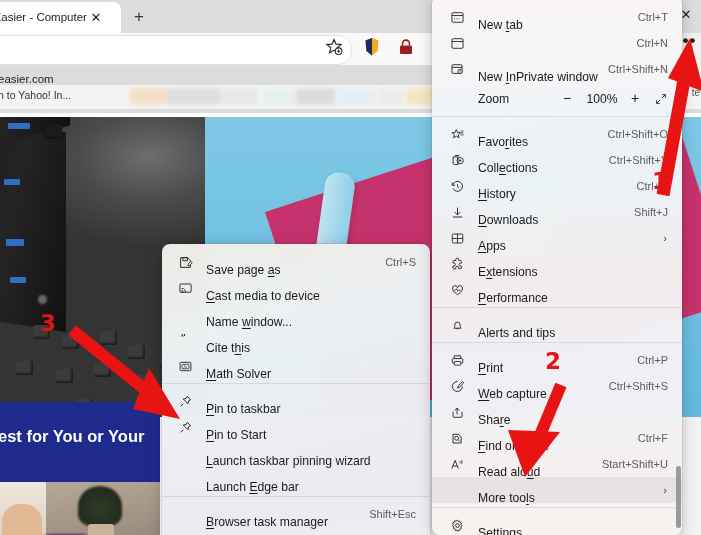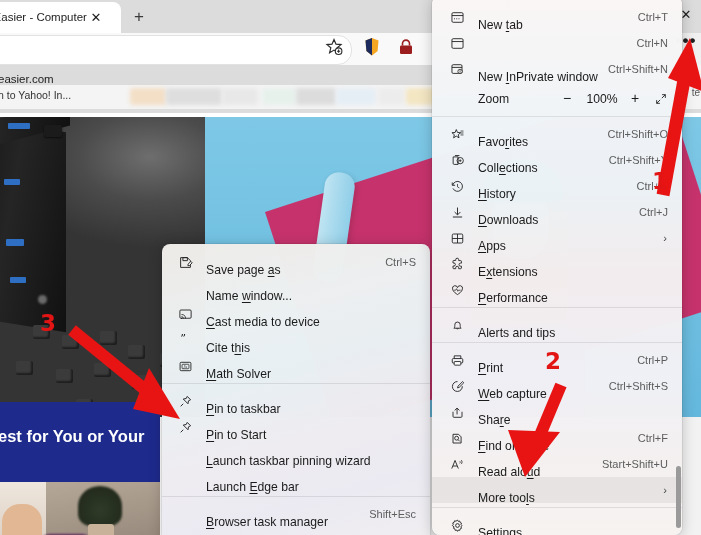--- a/index.html
+++ b/index.html
@@ -339,32 +339,32 @@
         <svg width="15" height="15" viewBox="0 0 20 20" fill="none" stroke="#222" stroke-width="1.25">
           <path d="M3.5 3.5h9l4 4v9h-13z"></path>
             <path d="M6.5 3.5h6v4h-6z"></path>
           <path d="M13.5 12.2l3.6-3.6 1.8 1.8-3.6 3.6-2.1.3z" fill="#fff"></path>
         </svg>
       </span>
       <span class="mlabel"><span class="ul-host">Save page <span class="u">a</span>s</span></span>
       <span class="maccel">Ctrl+S</span>
     </div>
     <div class="mrow sub-row">
-      <span class="mlabel"><span class="ul-host">Name <span class="u">w</span>indow...</span></span>
-      <span class="maccel"></span>
-    </div>
-    <div class="mrow sub-row">
       <span class="mico">
         <svg width="15" height="15" viewBox="0 0 20 20" fill="none" stroke="#222" stroke-width="1.2">
           <rect x="2.5" y="4" width="15" height="11" rx="1.4"></rect>
           <path d="M4.6 12.8a2.6 2.6 0 0 1 2.6 2.6M4.6 10a5.4 5.4 0 0 1 5.4 5.4" stroke-width="1.1"></path>
           <circle cx="4.8" cy="15.2" r=".8" fill="#222" stroke="none"></circle>
         </svg>
       </span>
       <span class="mlabel"><span class="ul-host"><span class="u">C</span>ast media to device</span></span>
+      <span class="maccel"></span>
+    </div>
+    <div class="mrow sub-row">
+      <span class="mlabel"><span class="ul-host">Name <span class="u">w</span>indow...</span></span>
       <span class="maccel"></span>
     </div>
     <div class="mrow sub-row">
       <span class="mico">
         <svg width="15" height="15" viewBox="0 0 20 20">
             <text x="3" y="12" font-size="15" font-family="DejaVu Serif, serif" fill="#222">”</text>
           </svg>
       </span>
       <span class="mlabel"><span class="ul-host">Cite t<span class="u">h</span>is</span></span>
       <span class="maccel"></span>
@@ -520,21 +520,21 @@
     </div>
 
     <div class="mrow">
       <span class="mico">
         <svg width="15" height="15" viewBox="0 0 20 20" fill="none" stroke="#222" stroke-width="1.25">
           <path d="M10 3.4v9.4M6.2 9.4 10 13.2l3.8-3.8"></path>
             <path d="M3.8 16h12.4"></path>
         </svg>
       </span>
       <span class="mlabel"><span class="ul-host-m"><span class="u">D</span>ownloads</span></span>
-      <span class="maccel">Ctrl+J</span>
+      <span class="maccel">Shift+J</span>
     </div>
 
     <div class="mrow">
       <span class="mico">
         <svg width="15" height="15" viewBox="0 0 20 20" fill="none" stroke="#222" stroke-width="1.2">
           <rect x="3" y="4" width="14" height="12" rx="1.6"></rect>
             <path d="M10 4v12M3 10h14"></path>
         </svg>
       </span>
       <span class="mlabel"><span class="ul-host-m"><span class="u">A</span>pps</span></span>

